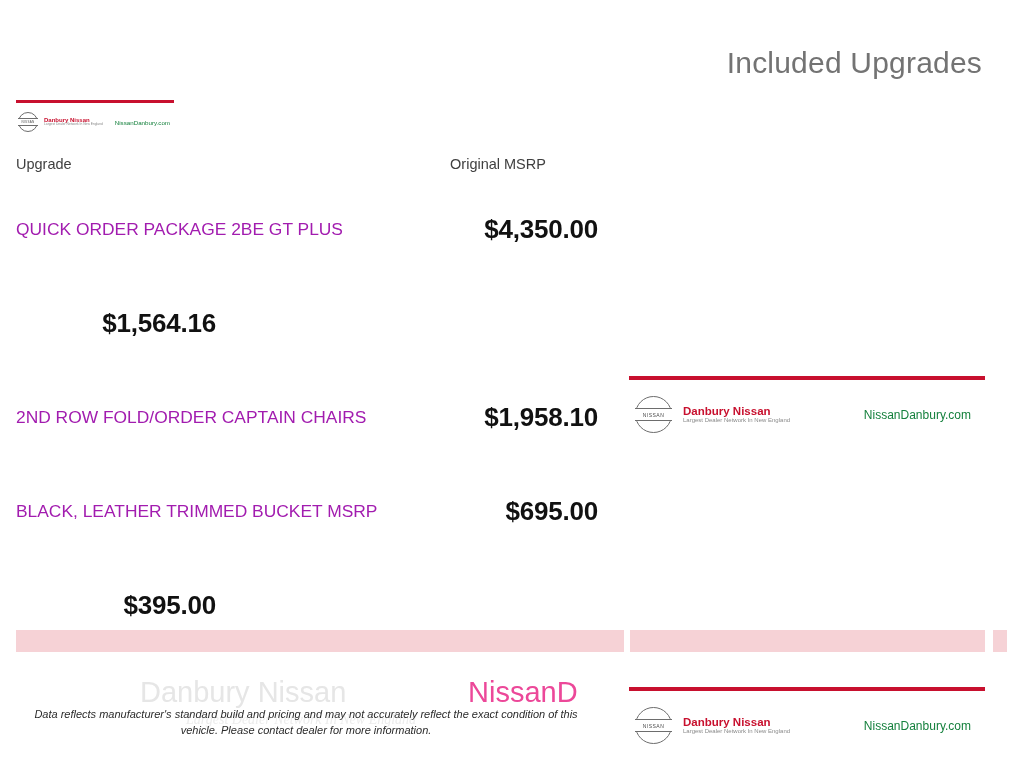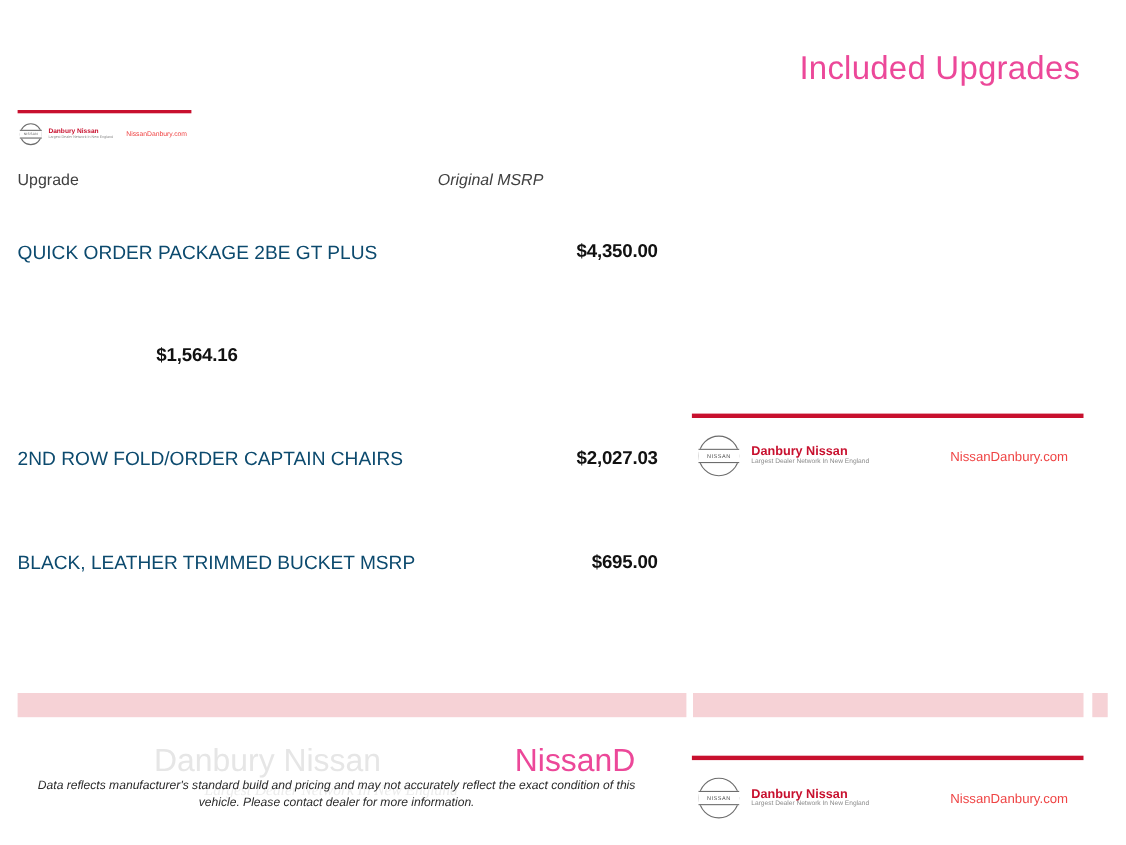--- a/index.html
+++ b/index.html
@@ -16,21 +16,21 @@
     position: relative;
   }
 
   
   .page-title {
     position: absolute;
     right: 42px;
     top: 46px;
     font-size: 30px;
     font-weight: 400;
-    color: #ec4899;
+    color: #737373;
     letter-spacing: 0.2px;
     white-space: nowrap;
   }
 
   
   .logo-block {
     position: absolute;
     display: block;
   }
   .logo-rule {
@@ -78,21 +78,21 @@
     font-weight: bold;
     line-height: 1.05;
     white-space: nowrap;
   }
   .dealer-tag {
     color: #8a8a8a;
     line-height: 1.1;
     white-space: nowrap;
   }
   .dealer-site {
-    color: #ef4444;
+    color: #15803d;
     white-space: nowrap;
     font-weight: 400;
   }
 
   
   .logo-sm { width: 158px; }
   .logo-sm .logo-rule { height: 3px; }
   .logo-sm .logo-row { padding-top: 9px; }
   .logo-sm .nissan-mark { width: 20px; height: 20px; margin-left: 2px; }
   .logo-sm .nissan-mark .bar { height: 6px; font-size: 3px; letter-spacing: .3px; }
@@ -123,41 +123,41 @@
     display: flex;
     align-items: flex-start;
     padding-bottom: 10px;
   }
   .th {
     font-size: 14.5px;
     color: #404040;
     font-weight: 400;
   }
   .th-upgrade { flex: 1 1 auto; }
-  .th-msrp { flex: none; width: 200px; text-align: left; padding-right: 0px; font-style: italic; }
+  .th-msrp { flex: none; width: 200px; text-align: center; padding-right: 0px; }
 
   .row {
     display: flex;
     align-items: center;
     min-height: 94px;
     position: relative;
   }
   .cell-name {
     flex: 1 1 auto;
     font-size: 17.4px;
-    color: #0c4a6e;
+    color: #a21caf;
     line-height: 1.32;
     padding-right: 20px;
     max-width: 370px;
   }
   .cell-price {
     flex: none;
     width: 200px;
     text-align: right;
-    font-size: 17px;
+    font-size: 26px;
     font-weight: bold;
     color: #111111;
     letter-spacing: -0.2px;
   }
 
   
   .pink-band {
     position: absolute;
     left: 16px;
     top: 630px;
@@ -290,29 +290,30 @@
     <div class="cell-name">QUICK ORDER PACKAGE 2BE GT PLUS</div>
     <div class="cell-price">$4,350.00</div>
   </div>
 
   <div class="row">
     <div class="cell-price">$1,564.16</div>
   </div>
 
   <div class="row">
     <div class="cell-name">2ND ROW FOLD/ORDER CAPTAIN CHAIRS</div>
-    <div class="cell-price">$2,027.03</div>
+    <div class="cell-price">$1,958.10</div>
   </div>
 
   <div class="row">
     <div class="cell-name">BLACK, LEATHER TRIMMED BUCKET MSRP</div>
     <div class="cell-price">$695.00</div>
   </div>
 
   <div class="row">
+    <div class="cell-price">$395.00</div>
   </div>
 </div>
 
 <div class="watermark wm-1">Danbury Nissan</div>
 <div class="watermark wm-1-sub">Largest Dealer Network In New England</div>
 <div class="watermark wm-2">NissanD</div>
 
 <div class="disclaimer">Data reflects manufacturer's standard build and pricing and may not accurately reflect the exact condition of this vehicle. Please contact dealer for more information.</div>
 
 </body></html>

